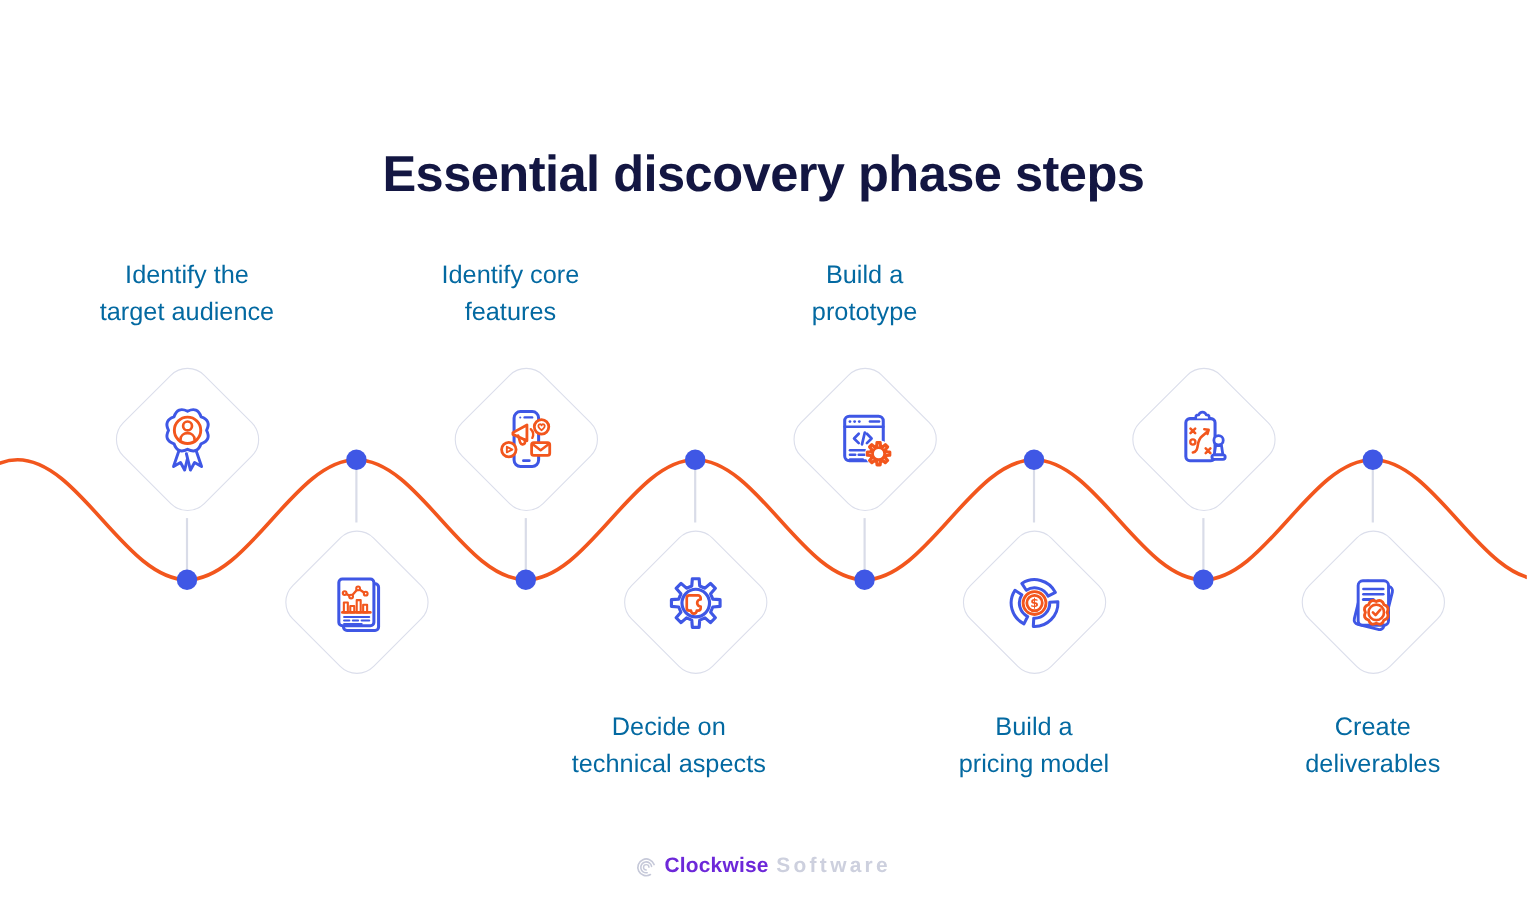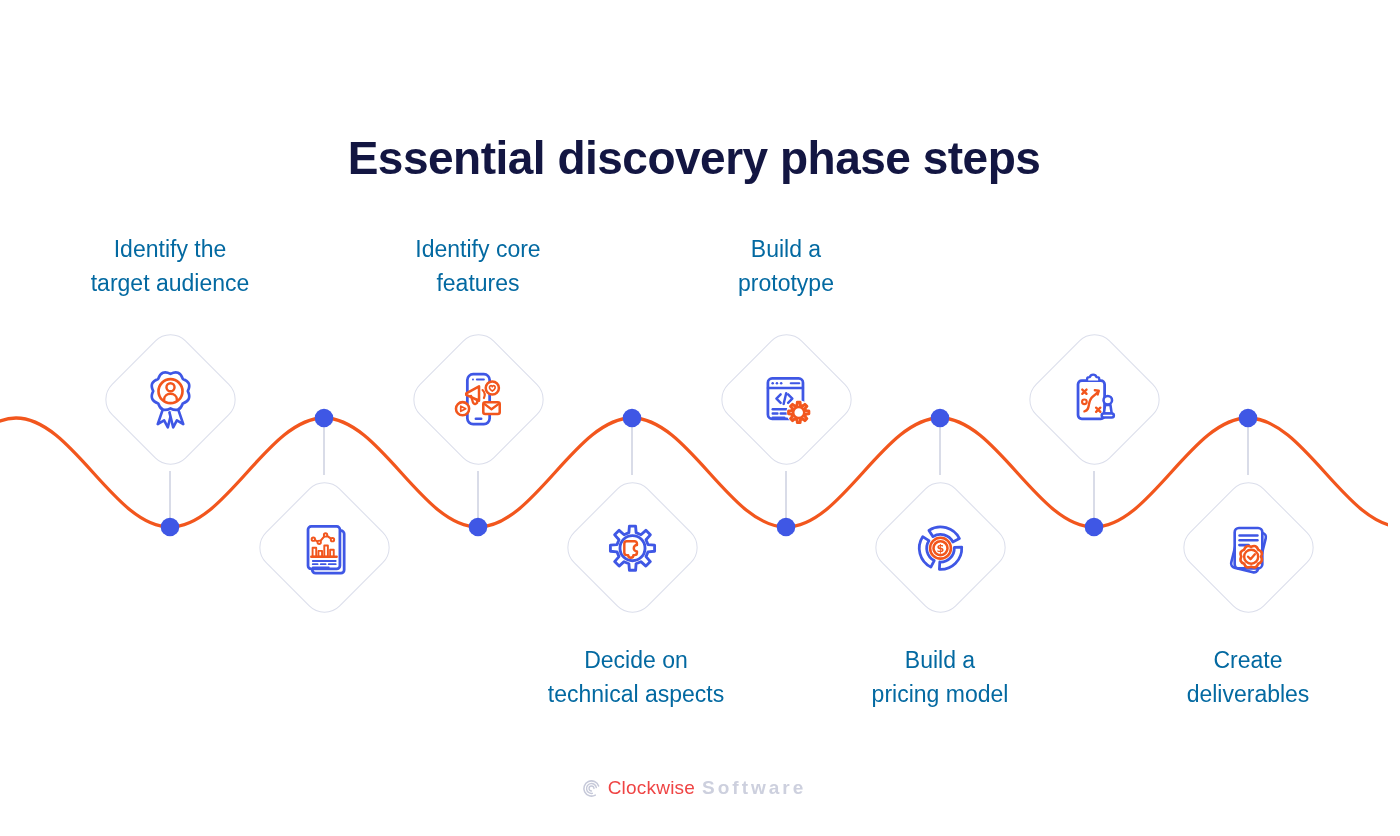--- a/index.html
+++ b/index.html
@@ -4,42 +4,42 @@
 <style>
   html,body{margin:0;padding:0;background:#fff;}
   .canvas{position:relative;width:1388px;height:836px;background:#ffffff;overflow:hidden;
           font-family:"Liberation Sans", sans-serif;}
   .title{position:absolute;left:0;right:0;top:100px;text-align:center;
          font-size:46px;font-weight:700;letter-spacing:-0.5px;color:#131642;}
   .wave-layer{position:absolute;left:0;top:0;pointer-events:none;}
   .lab{position:absolute;width:320px;text-align:center;font-size:23px;line-height:34px;
        color:#0369a1;white-space:pre-line;}
   .l1{left:10px;top:232px}
-  .l3{left:318px;top:232px}
+  .l3{left:304px;top:232px}
   .l5{left:626px;top:232px}
   .l7{left:934px;top:219px}
   .l2{left:164px;top:643px}
-  .l4{left:476px;top:643px}
+  .l4{left:448px;top:643px}
   .l6{left:780px;top:643px}
   .l8{left:1088px;top:643px}
   .dia{position:absolute;width:103px;height:103px;background:#fff;
        border:1.6px solid #DBDEEB;border-radius:22px;transform:rotate(45deg);}
   .d1{left:118px;top:347px}
   .d3{left:426px;top:347px}
   .d5{left:734px;top:347px}
   .d7{left:1042px;top:347px}
   .d2{left:272px;top:495px}
   .d4{left:580px;top:495px}
   .d6{left:888px;top:495px}
   .d8{left:1196px;top:495px}
   .dia svg{position:absolute;left:50%;top:50%;width:68px;height:68px;
            transform:translate(-50%,-50%) rotate(-45deg);}
   .footer{position:absolute;left:0;right:0;top:777px;display:flex;justify-content:center;
           align-items:center;gap:7px;color:#C6C9D9;}
-  .fb{font-weight:400;font-size:19px;letter-spacing:.2px;color:#ef4444;}
+  .fb{font-weight:700;font-size:19px;letter-spacing:.2px;color:#6d28d9;}
   .fl{font-weight:700;font-size:19px;letter-spacing:3px;color:#CDD0DE;}
 </style>
 </head>
 <body>
 
 <div class="canvas">
 
   <svg width="0" height="0" style="position:absolute" aria-hidden="true">
     <defs>
       <path id="gear8" d="M46.6 28.6 L52.8 29.1 L52.8 34.9 L46.6 35.4 L44.7 39.9 L48.8 44.6 L44.6 48.8 L39.9 44.7 L35.4 46.6 L34.9 52.8 L29.1 52.8 L28.6 46.6 L24.1 44.7 L19.4 48.8 L15.2 44.6 L19.3 39.9 L17.4 35.4 L11.2 34.9 L11.2 29.1 L17.4 28.6 L19.3 24.1 L15.2 19.4 L19.4 15.2 L24.1 19.3 L28.6 17.4 L29.1 11.2 L34.9 11.2 L35.4 17.4 L39.9 19.3 L44.6 15.2 L48.8 19.4 L44.7 24.1 Z" stroke-linejoin="round"></path>

